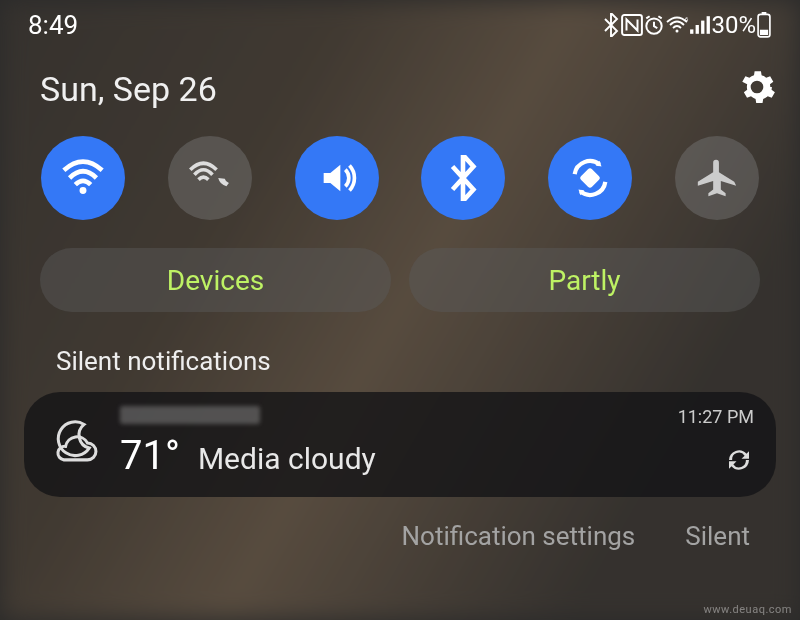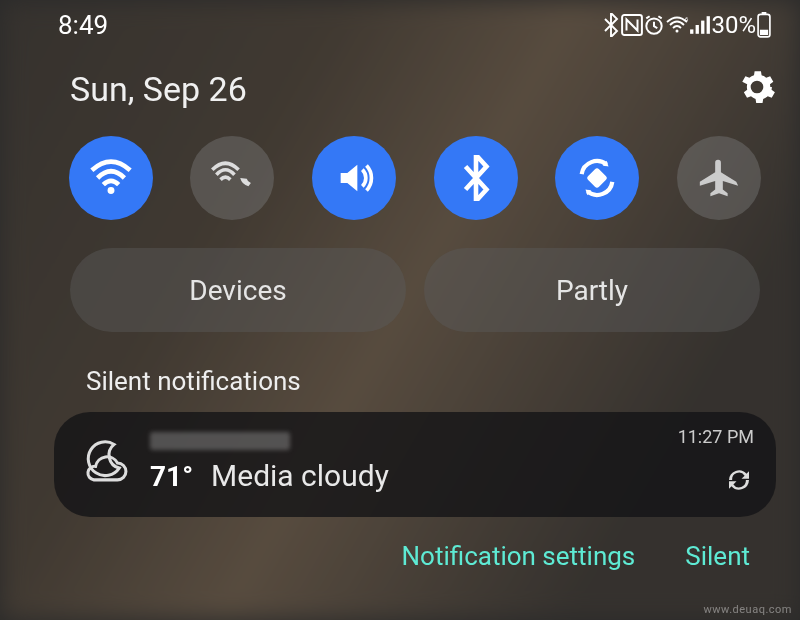--- a/index.html
+++ b/index.html
@@ -14,21 +14,21 @@
   }
   
   .bg-blur {
     position: absolute;
     inset: 0;
     background: linear-gradient(120deg, #3a3530 0%, #4a4035 30%, #6b5a48 50%, #3a3530 80%);
     filter: blur(12px);
     opacity: 0.7;
     z-index: 0;
   }
-  .shade-overlay { z-index: 1; position: relative; margin-left: 30px; }
+  .shade-overlay { z-index: 1; position: relative; }
 
   
   .status-bar {
     display: flex;
     justify-content: space-between;
     align-items: center;
     padding: 10px 28px 6px 28px;
     font-size: 26px;
     font-weight: 400;
   }
@@ -63,24 +63,24 @@
   
   .pills {
     display: flex;
     gap: 18px;
     padding: 8px 40px 22px 40px;
   }
   .pill {
     flex: 1;
     background: rgba(90,90,90,0.45);
     border-radius: 44px;
-    height: 84px;
+    height: 64px;
     display: flex; align-items: center; justify-content: center;
     font-size: 28px;
-    color: #e5e5e5;
+    color: #bef264;
     cursor: pointer;
   }
 
   
   .section-header {
     padding: 12px 44px 10px 56px;
     font-size: 26px;
     color: #eee;
   }
 
@@ -92,33 +92,33 @@
     padding: 14px 22px 18px 22px;
     display: flex;
     align-items: center;
     gap: 18px;
   }
   .notif-icon { width: 56px; display:flex; align-items:center; justify-content:center; }
   .notif-body { flex: 1; }
   .notif-app-row { display:flex; align-items:center; gap:8px; margin-bottom:8px; }
   .app-redact { width: 140px; height: 18px; background: rgba(180,180,180,0.35); border-radius:3px; filter: blur(2px); }
   .notif-main { display:flex; align-items:baseline; gap:18px; }
-  .temp { font-size: 28px; font-weight: 700; }
+  .temp { font-size: 40px; font-weight: 400; }
   .cond { font-size: 30px; color:#e8e8e8; }
   .notif-right { display:flex; flex-direction:column; align-items:flex-end; gap:18px; }
   .notif-time { font-size: 18px; color:#ccc; }
 
   
   .bottom-actions {
     display:flex;
     justify-content:flex-end;
     gap: 50px;
     padding: 18px 50px;
     font-size: 26px;
-    color:#5eead4;
+    color:#a3a3a3;
   }
   .bottom-actions span { cursor:pointer; }
 
   
   .annot-arrow {
     position:absolute;
     z-index: 5;
     pointer-events:none;
   }
 

